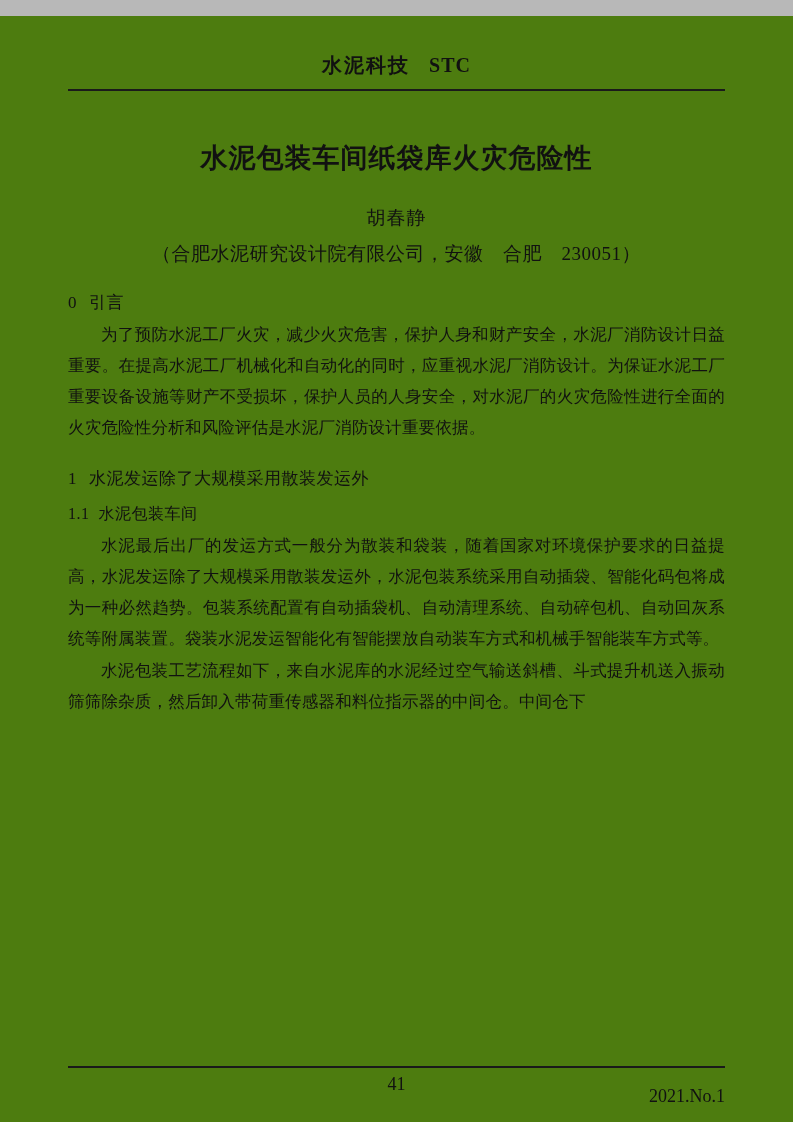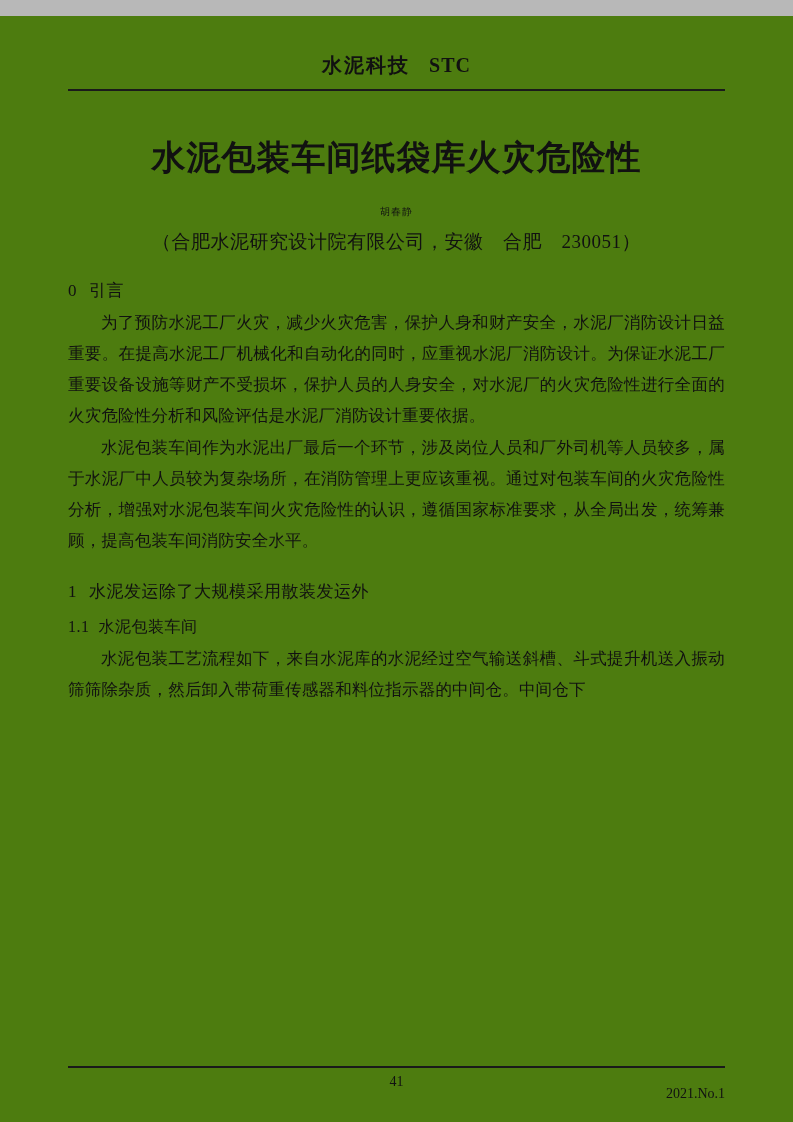--- a/index.html
+++ b/index.html
@@ -38,29 +38,29 @@
     letter-spacing: 1px;
   }
   .rule-top {
     border-top: 2px solid #1a1a1a;
     margin-top: 2px;
   }
   
   .title {
     margin-top: 46px;
     text-align: center;
-    font-size: 34px;
+    font-size: 27px;
     font-weight: bold;
     line-height: 42px;
     letter-spacing: 1px;
   }
   .author {
     margin-top: 26px;
     text-align: center;
-    font-size: 10px;
+    font-size: 19px;
     letter-spacing: 1px;
   }
   .affil {
     margin-top: 10px;
     text-align: center;
     font-size: 19px;
     letter-spacing: 0.5px;
   }
   
   .h1 {
@@ -96,21 +96,21 @@
     right: 68px;
     bottom: 46px;
   }
   .rule-bot {
     border-top: 2px solid #1a1a1a;
     margin-bottom: 6px;
   }
   .footer-row {
     position: relative;
     height: 18px;
-    font-size: 14px;
+    font-size: 18px;
   }
   .pageno {
     position: absolute;
     left: 0;
     right: 0;
     text-align: center;
     font-family: "Liberation Serif", "DejaVu Serif", serif;
   }
   .issue {
     position: absolute;
@@ -137,31 +137,31 @@
     </div>
 
     <div class="author">胡春静</div>
     <div class="affil">（合肥水泥研究设计院有限公司，安徽　合肥　230051）</div>
 
     <div class="h1">
       <span class="num">0</span><span>引言</span>
     </div>
     <div class="sec-body">
       <p class="para">为了预防水泥工厂火灾，减少火灾危害，保护人身和财产安全，水泥厂消防设计日益重要。在提高水泥工厂机械化和自动化的同时，应重视水泥厂消防设计。为保证水泥工厂重要设备设施等财产不受损坏，保护人员的人身安全，对水泥厂的火灾危险性进行全面的火灾危险性分析和风险评估是水泥厂消防设计重要依据。</p>
-      <p class="para">水泥包装车间作为水泥出厂最后一个环节，涉及岗位人员和厂外司机等人员较多，属于水泥厂中人员较为复杂场所，在消防管理上更应该重视。通过对包装车间的火灾危险性分析，增强对水泥包装车间火灾危险性的认识，遵循国家标准要求，从全局出发，统筹兼顾，提高包装车间消防安全水平。</p>
     </div>
 
     <div class="h1">
       <span class="num">1</span><span>水泥发运除了大规模采用散装发运外</span>
     </div>
 
     <div class="h2">
       <span class="num">1.1</span><span>水泥包装车间</span>
     </div>
     <div class="sec-body">
+      <p class="para">水泥最后出厂的发运方式一般分为散装和袋装，随着国家对环境保护要求的日益提高，水泥发运除了大规模采用散装发运外，水泥包装系统采用自动插袋、智能化码包将成为一种必然趋势。包装系统配置有自动插袋机、自动清理系统、自动碎包机、自动回灰系统等附属装置。袋装水泥发运智能化有智能摆放自动装车方式和机械手智能装车方式等。</p>
       <p class="para">水泥包装工艺流程如下，来自水泥库的水泥经过空气输送斜槽、斗式提升机送入振动筛筛除杂质，然后卸入带荷重传感器和料位指示器的中间仓。中间仓下</p>
     </div>
 
   </div>
 
   <div class="footer">
     <div class="rule-bot"></div>
     <div class="footer-row">
       <div class="pageno">41</div>
       <div class="issue">2021.No.1</div>

